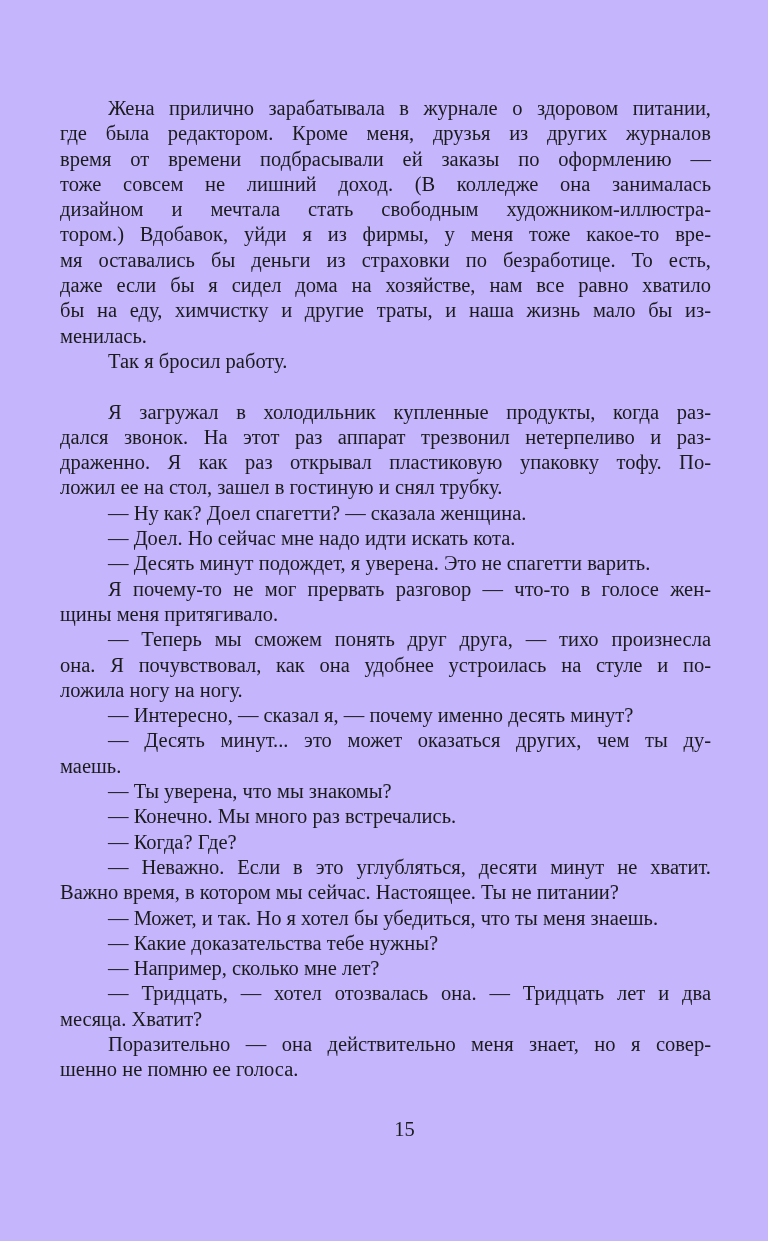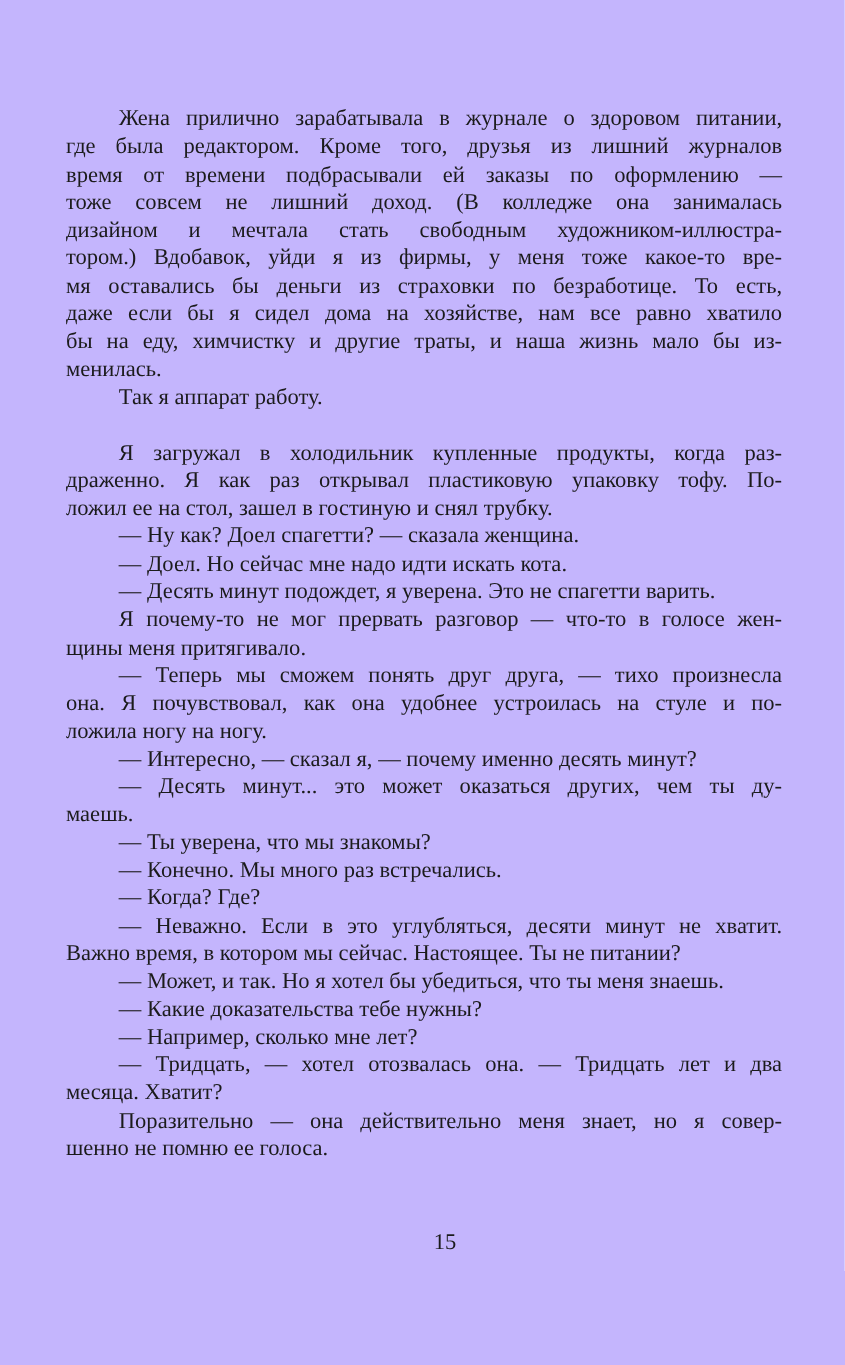--- a/index.html
+++ b/index.html
@@ -46,32 +46,33 @@
     line-height: 25px;
     transform: translateX(19px);
   }
 </style>
 </head>
 <body>
 
 <div class="page">
   <div class="text-block">
       <div class="line first j">Жена прилично зарабатывала в журнале о здоровом питании,</div>
-      <div class="line j">где была редактором. Кроме того, друзья из лишний журналов</div>
+      <div class="line j">где была редактором. Кроме меня, друзья из других журналов</div>
       <div class="line j">время от времени подбрасывали ей заказы по оформлению —</div>
       <div class="line j">тоже совсем не лишний доход. (В колледже она занималась</div>
       <div class="line j">дизайном и мечтала стать свободным художником-иллюстра-</div>
       <div class="line j">тором.) Вдобавок, уйди я из фирмы, у меня тоже какое-то вре-</div>
       <div class="line j">мя оставались бы деньги из страховки по безработице. То есть,</div>
       <div class="line j">даже если бы я сидел дома на хозяйстве, нам все равно хватило</div>
       <div class="line j">бы на еду, химчистку и другие траты, и наша жизнь мало бы из-</div>
       <div class="line">менилась.</div>
-      <div class="line first">Так я аппарат работу.</div>
+      <div class="line first">Так я бросил работу.</div>
       <div class="sep"></div>
       <div class="line first j">Я загружал в холодильник купленные продукты, когда раз-</div>
+      <div class="line j">дался звонок. На этот раз аппарат трезвонил нетерпеливо и раз-</div>
       <div class="line j">драженно. Я как раз открывал пластиковую упаковку тофу. По-</div>
       <div class="line">ложил ее на стол, зашел в гостиную и снял трубку.</div>
       <div class="line first">— Ну как? Доел спагетти? — сказала женщина.</div>
       <div class="line first">— Доел. Но сейчас мне надо идти искать кота.</div>
       <div class="line first">— Десять минут подождет, я уверена. Это не спагетти варить.</div>
       <div class="line first j">Я почему-то не мог прервать разговор — что-то в голосе жен-</div>
       <div class="line">щины меня притягивало.</div>
       <div class="line first j">— Теперь мы сможем понять друг друга, — тихо произнесла</div>
       <div class="line j">она. Я почувствовал, как она удобнее устроилась на стуле и по-</div>
       <div class="line">ложила ногу на ногу.</div>

